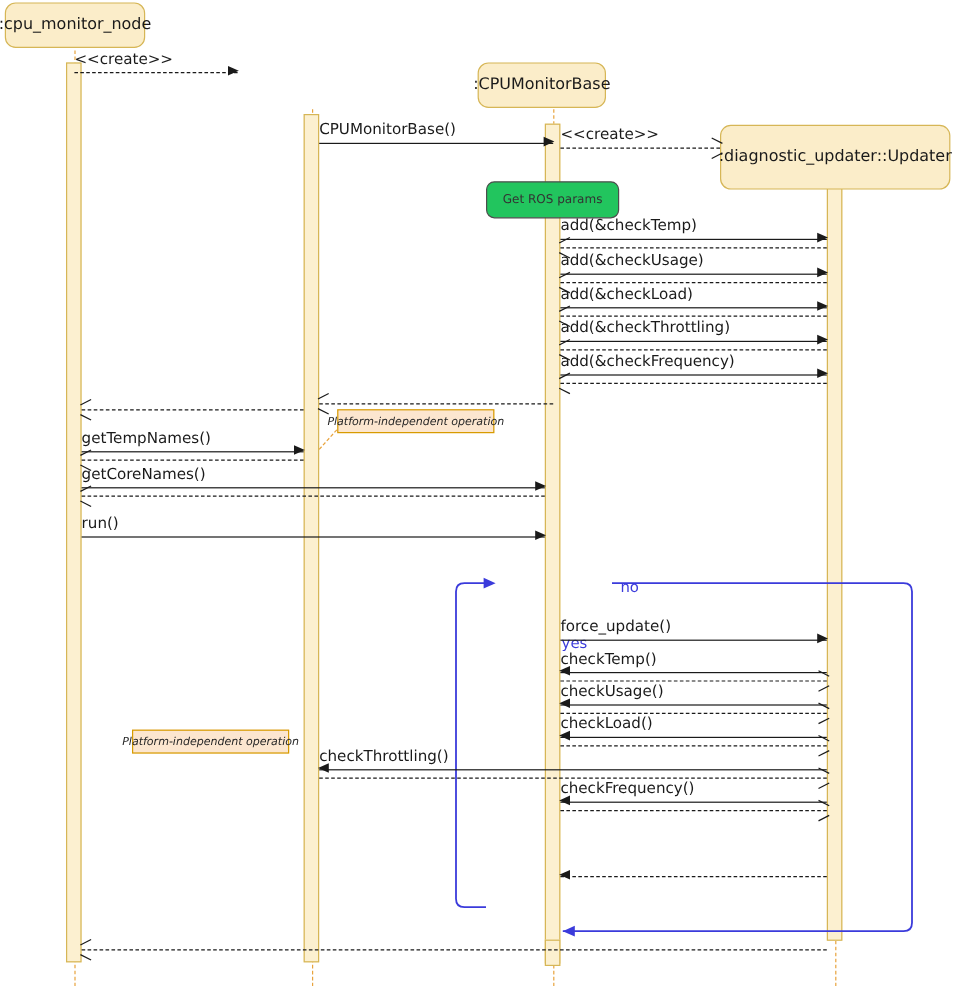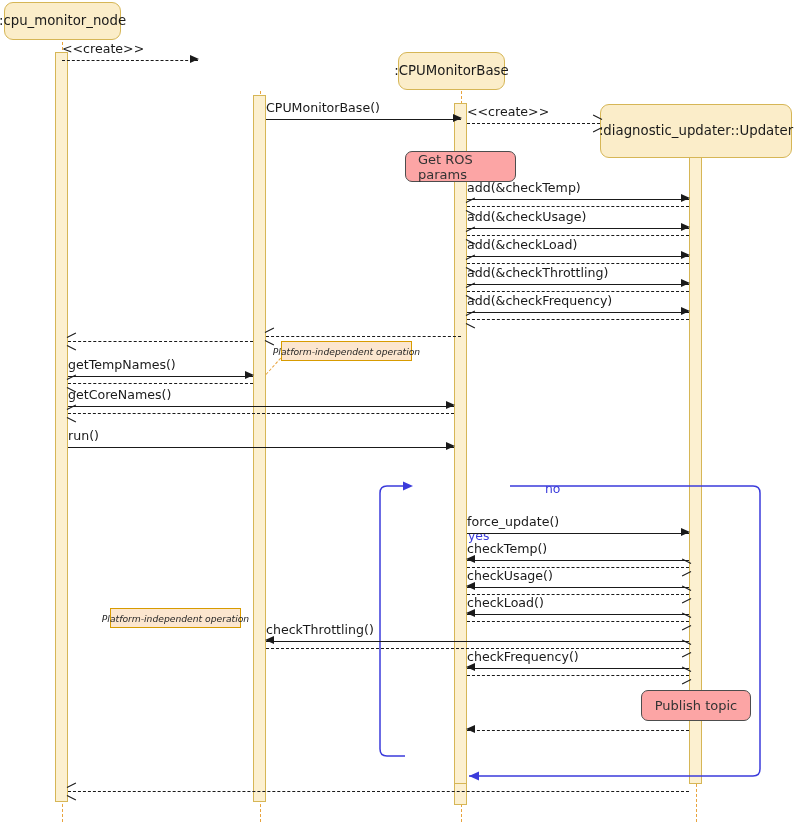--- a/index.html
+++ b/index.html
@@ -80,25 +80,25 @@
 
   .msg .label{
     position:absolute;bottom:4px;left:0;width:100%;
     text-align:left;font-size:12.6px;color:#1a1a1a;
     white-space:nowrap;
   }
 
   
   .action-box{
     position:absolute;
-    background:#fca5a5;
+    background:#22c55e;
     border:1.3px solid #4d4d4d;
     border-radius:7px;
     color:#333333;
-    font-size:13px;
+    font-size:10px;
     display:flex;align-items:center;justify-content:center;
     box-sizing:border-box;
     padding:0 12px;
   }
 
   
   .diamond{position:absolute;}
   .diamond svg{display:block;}
   .diamond .dlabel{
     position:absolute;left:0;top:0;width:100%;height:100%;
@@ -261,21 +261,21 @@
 
   <svg class="loop-svg" width="794" height="822">
 
     <path d="M 510 486 L 753 486 Q 760 486 760 493 L 760 769 Q 760 776 753 776 L 469 776" fill="none" stroke="#3B3BDB" stroke-width="1.5"></path>
     <polygon points="469,776 479,771.5 479,780.5" fill="#3B3BDB"></polygon>
 
     <path d="M 405 756 L 387 756 Q 380 756 380 749 L 380 493 Q 380 486 387 486 L 405 486" fill="none" stroke="#3B3BDB" stroke-width="1.5"></path>
     <polygon points="413,486 403,481.5 403,490.5" fill="#3B3BDB"></polygon>
   </svg>
 
-  <div class="branch-label" style="left:517px;top:481px;margin-left:28px;">no</div>
+  <div class="branch-label" style="left:517px;top:481px;">no</div>
   <div class="branch-label" style="left:468px;top:500px;margin-top:28px;">yes</div>
 
   <div class="msg r" style="left:467px;top:533px;width:222px;">
     <div class="line"></div>
     <div class="head solid"></div>
     <div class="label">force_update()</div>
   </div>
 
   <div class="msg l" style="left:467px;top:560px;width:222px;">
     <div class="line"></div>
@@ -322,21 +322,20 @@
   <div class="msg l" style="left:467px;top:668px;width:222px;">
     <div class="line"></div>
     <div class="head solid"></div>
     <div class="label">checkFrequency()</div>
   </div>
   <div class="msg dashed r" style="left:467px;top:675px;width:222px;">
     <div class="line"></div>
     <div class="head open"></div>
   </div>
 
-  <div class="action-box" style="left:641px;top:690px;width:110px;height:31px;">Publish topic</div>
 
   <div class="msg dashed l" style="left:467px;top:730px;width:222px;">
     <div class="line"></div>
     <div class="head solid"></div>
   </div>
 
 
   <div class="msg dashed l" style="left:68px;top:791px;width:621px;">
     <div class="line"></div>
     <div class="head open"></div>

